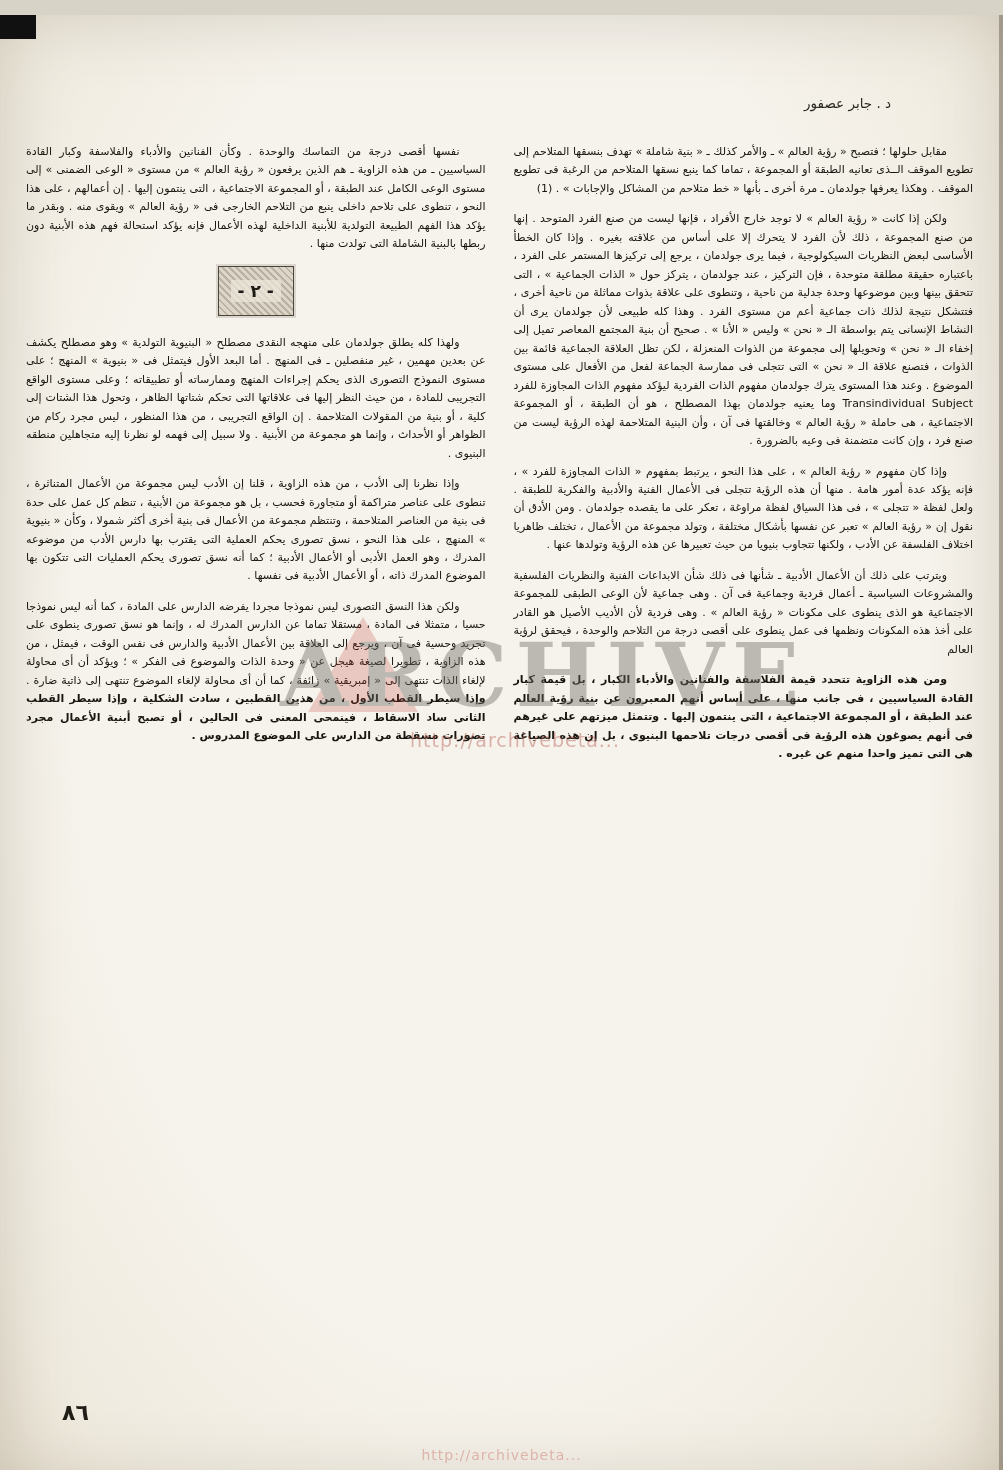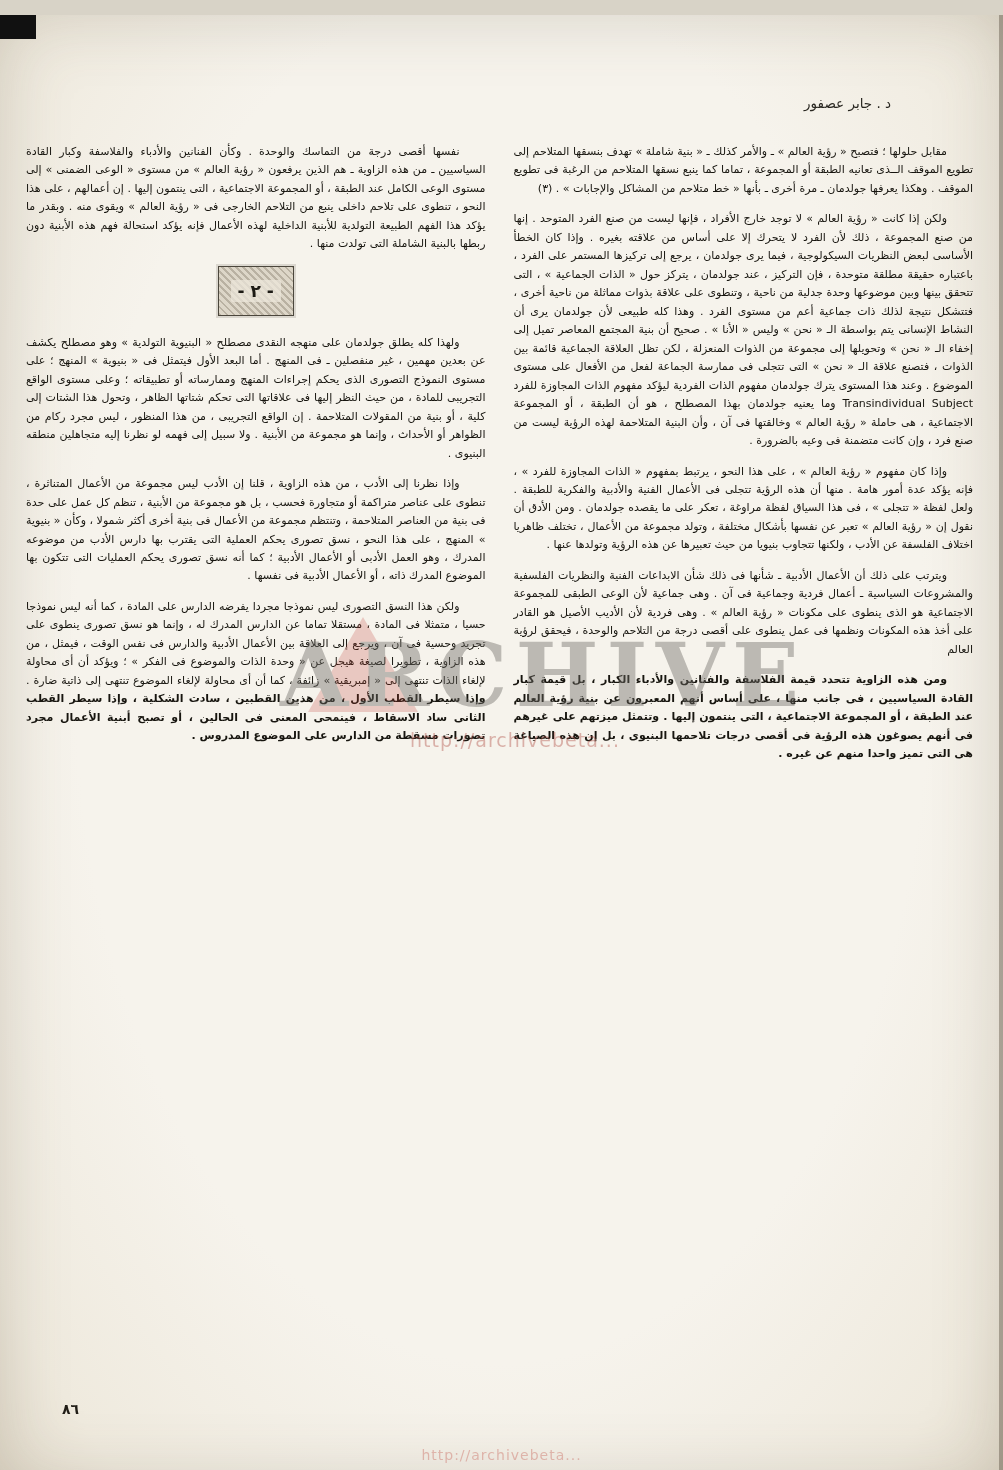--- a/index.html
+++ b/index.html
@@ -72,22 +72,22 @@
     font-family:"DejaVu Serif", serif;
     font-weight:bold;font-size:88px;letter-spacing:8px;
     color:#6e6b66;
   }
   .wm-url{
     position:relative;
     margin-top:2px;font-size:19px;letter-spacing:1px;
     color:#b2544a;
   }
   .page-number{
-    position:absolute;bottom:68px;left:62px;
-    font-size:14px;font-weight:bold;direction:rtl;color:#201d16;
+    position:absolute;bottom:60px;left:62px;
+    font-size:22px;font-weight:bold;direction:rtl;color:#201d16;
   }
   .bottom-watermark{
     position:absolute;bottom:22px;left:0;width:100%;
     text-align:center;font-size:14px;letter-spacing:1px;
     color:rgba(196,92,82,.38);z-index:2;pointer-events:none;
   }
 </style>
 </head>
 <body>
 
@@ -100,21 +100,21 @@
 
   <div class="watermark">
     <div class="wm-triangle"></div>
     <div class="wm-text">ARCHIVE</div>
     <div class="wm-url">http://archivebeta...</div>
   </div>
 
   <div class="columns">
 
     <div class="col">
-      <p class="indent">مقابل حلولها ؛ فتصبح « رؤية العالم » ـ والأمر كذلك ـ « بنية شاملة » تهدف بنسقها المتلاحم إلى تطويع الموقف الــذى تعانيه الطبقة أو المجموعة ، تماما كما ينبع نسقها المتلاحم من الرغبة فى تطويع الموقف . وهكذا يعرفها جولدمان ـ مرة أخرى ـ بأنها « خط متلاحم من المشاكل والإجابات » . (٣)</p>
+      <p class="indent">مقابل حلولها ؛ فتصبح « رؤية العالم » ـ والأمر كذلك ـ « بنية شاملة » تهدف بنسقها المتلاحم إلى تطويع الموقف الــذى تعانيه الطبقة أو المجموعة ، تماما كما ينبع نسقها المتلاحم من الرغبة فى تطويع الموقف . وهكذا يعرفها جولدمان ـ مرة أخرى ـ بأنها « خط متلاحم من المشاكل والإجابات » . (1)</p>
       <p class="indent">ولكن إذا كانت « رؤية العالم » لا توجد خارج الأفراد ، فإنها ليست من صنع الفرد المتوحد . إنها من صنع المجموعة ، ذلك لأن الفرد لا يتحرك إلا على أساس من علاقته بغيره . وإذا كان الخطأ الأساسى لبعض النظريات السيكولوجية ، فيما يرى جولدمان ، يرجع إلى تركيزها المستمر على الفرد ، باعتباره حقيقة مطلقة متوحدة ، فإن التركيز ، عند جولدمان ، يتركز حول « الذات الجماعية » ، التى تتحقق بينها وبين موضوعها وحدة جدلية من ناحية ، وتنطوى على علاقة بذوات مماثلة من ناحية أخرى ، فتتشكل نتيجة لذلك ذات جماعية أعم من مستوى الفرد . وهذا كله طبيعى لأن جولدمان يرى أن النشاط الإنسانى يتم بواسطة الـ « نحن » وليس « الأنا » . صحيح أن بنية المجتمع المعاصر تميل إلى إخفاء الـ « نحن » وتحويلها إلى مجموعة من الذوات المنعزلة ، لكن تظل العلاقة الجماعية قائمة بين الذوات ، فتصنع علاقة الـ « نحن » التى تتجلى فى ممارسة الجماعة لفعل من الأفعال على مستوى الموضوع . وعند هذا المستوى يترك جولدمان مفهوم الذات الفردية ليؤكد مفهوم الذات المجاوزة للفرد Transindividual Subject وما يعنيه جولدمان بهذا المصطلح ، هو أن الطبقة ، أو المجموعة الاجتماعية ، هى حاملة « رؤية العالم » وخالقتها فى آن ، وأن البنية المتلاحمة لهذه الرؤية ليست من صنع فرد ، وإن كانت متضمنة فى وعيه بالضرورة .</p>
       <p class="indent">وإذا كان مفهوم « رؤية العالم » ، على هذا النحو ، يرتبط بمفهوم « الذات المجاوزة للفرد » ، فإنه يؤكد عدة أمور هامة . منها أن هذه الرؤية تتجلى فى الأعمال الفنية والأدبية والفكرية للطبقة . ولعل لفظة « تتجلى » ، فى هذا السياق لفظة مراوغة ، تعكر على ما يقصده جولدمان . ومن الأدق أن نقول إن « رؤية العالم » تعبر عن نفسها بأشكال مختلفة ، وتولد مجموعة من الأعمال ، تختلف ظاهريا اختلاف الفلسفة عن الأدب ، ولكنها تتجاوب بنيويا من حيث تعبيرها عن هذه الرؤية وتولدها عنها .</p>
       <p class="indent">ويترتب على ذلك أن الأعمال الأدبية ـ شأنها فى ذلك شأن الابداعات الفنية والنظريات الفلسفية والمشروعات السياسية ـ أعمال فردية وجماعية فى آن . وهى جماعية لأن الوعى الطبقى للمجموعة الاجتماعية هو الذى ينطوى على مكونات « رؤية العالم » . وهى فردية لأن الأديب الأصيل هو القادر على أخذ هذه المكونات ونظمها فى عمل ينطوى على أقصى درجة من التلاحم والوحدة ، فيحقق لرؤية العالم</p>
       <p class="indent bold">ومن هذه الزاوية تتحدد قيمة الفلاسفة والفنانين والأدباء الكبار ، بل قيمة كبار القادة السياسيين ، فى جانب منها ، على أساس أنهم المعبرون عن بنية رؤية العالم عند الطبقة ، أو المجموعة الاجتماعية ، التى ينتمون إليها . وتتمثل ميزتهم على غيرهم فى أنهم يصوغون هذه الرؤية فى أقصى درجات تلاحمها البنيوى ، بل إن هذه الصياغة هى التى تميز واحدا منهم عن غيره .</p>
     </div>
 
     <div class="col">
       <p class="indent">نفسها أقصى درجة من التماسك والوحدة . وكأن الفنانين والأدباء والفلاسفة وكبار القادة السياسيين ـ من هذه الزاوية ـ هم الذين يرفعون « رؤية العالم » من مستوى « الوعى الضمنى » إلى مستوى الوعى الكامل عند الطبقة ، أو المجموعة الاجتماعية ، التى ينتمون إليها . إن أعمالهم ، على هذا النحو ، تنطوى على تلاحم داخلى ينبع من التلاحم الخارجى فى « رؤية العالم » ويقوى منه . وبقدر ما يؤكد هذا الفهم الطبيعة التولدية للأبنية الداخلية لهذه الأعمال فإنه يؤكد استحالة فهم هذه الأبنية دون ربطها بالبنية الشاملة التى تولدت منها .</p>
       <div class="divider-box">
         <span>- ٢ -</span>

